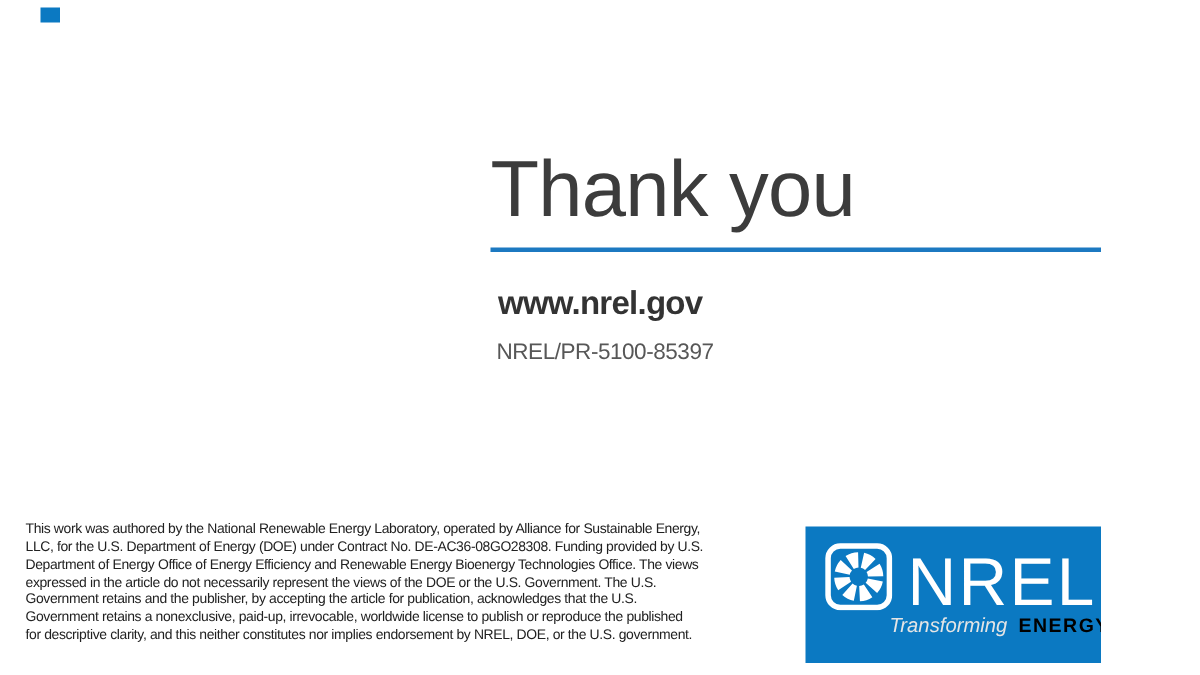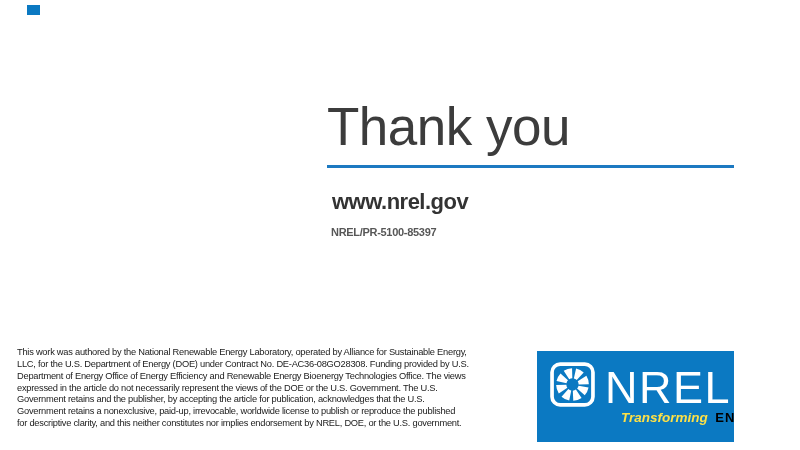--- a/index.html
+++ b/index.html
@@ -49,25 +49,24 @@
     font-size: 22px;
     font-weight: 700;
     color: #333333;
     letter-spacing: -0.5px;
     white-space: nowrap;
   }
   .report-number {
     position: absolute;
     left: 331px;
     top: 226px;
-    font-size: 11px;
+    font-size: 15px;
     color: #575757;
     letter-spacing: -0.3px;
     white-space: nowrap;
-    font-weight: bold;
   }
   .disclaimer {
     position: absolute;
     left: 17px;
     top: 347px;
     width: 490px;
     font-size: 9.3px;
     line-height: 11.85px;
     color: #212121;
     letter-spacing: -0.25px;
@@ -102,23 +101,22 @@
   .nrel-tagline {
     position: absolute;
     left: 56px;
     top: 58px;
     line-height: 1.0;
     white-space: nowrap;
   }
   .tagline-transforming {
     font-size: 13.5px;
     font-style: italic;
-    font-weight: 700;
-    color: #fde047;
-    margin-left: 28px;
+    font-weight: 400;
+    color: #e5e5e5;
   }
   .tagline-energy {
     font-size: 13px;
     font-weight: 700;
     color: #000000;
     letter-spacing: 1px;
     margin-left: 3px;
   }
 </style>
 </head>

